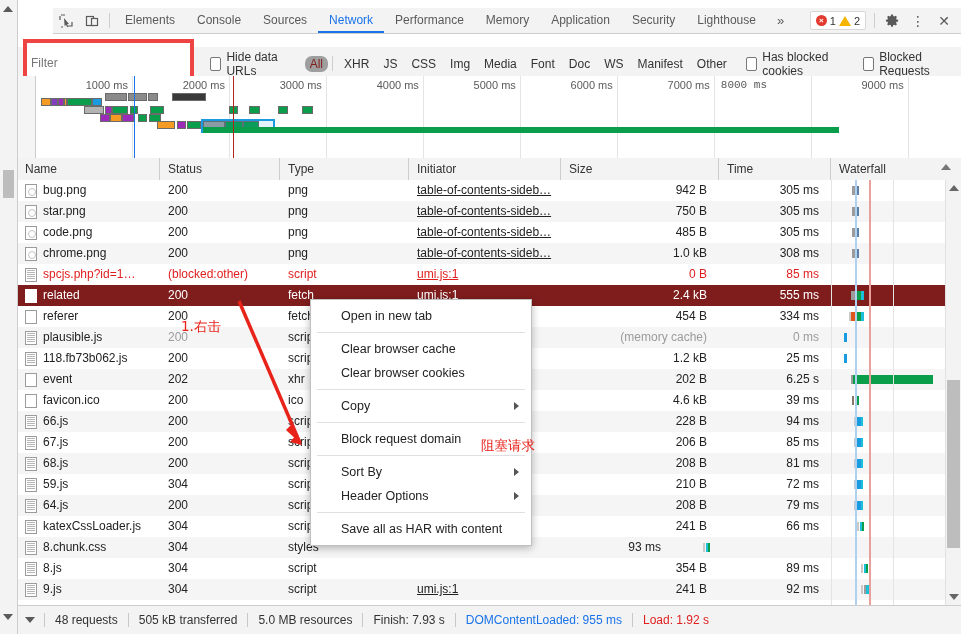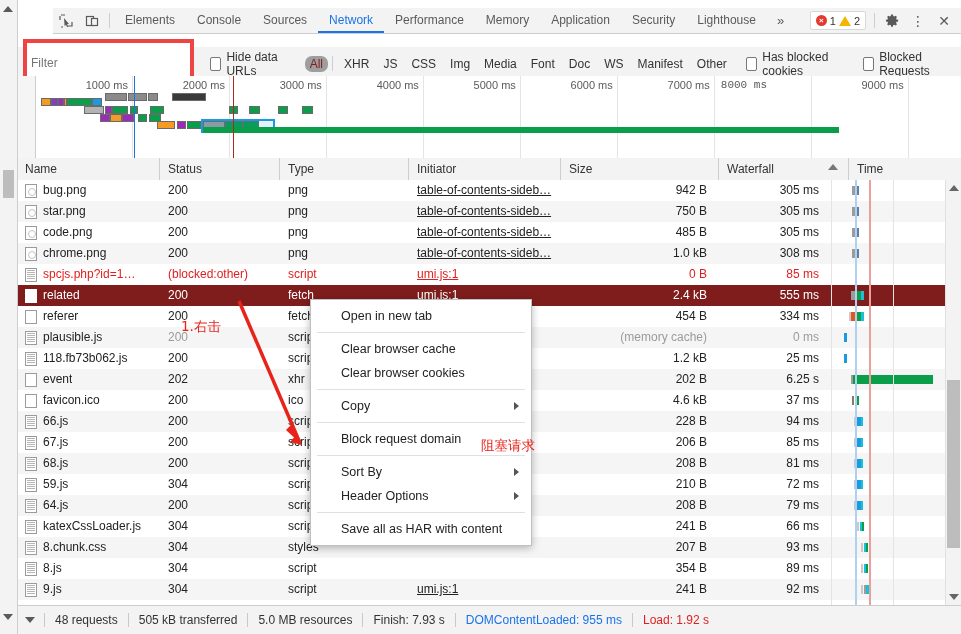--- a/index.html
+++ b/index.html
@@ -338,25 +338,25 @@
     <div class="ov-line" style="left:216px;background:#b3261e;"></div>
   </div>
 
   <div class="netpanel">
     <div class="hdr">
       <div class="hc" style="width:143px;">Name</div>
       <div class="hc" style="width:120px;">Status</div>
       <div class="hc" style="width:129px;">Type</div>
       <div class="hc" style="width:152px;">Initiator</div>
       <div class="hc" style="width:158px;">Size</div>
+      <div class="hc" style="width:112px;">Time</div>
       <div class="hc" style="flex:1;">
         <span>Waterfall</span>
         <span class="sortarrow"></span>
       </div>
-      <div class="hc" style="width:112px;">Time</div>
     </div>
     <div class="rows" id="rows">
         <div class="row odd">
           <div class="cell c-name">
             <span class="ric img"></span>
             <span class="fname">bug.png</span>
           </div>
           <div class="cell c-status">200</div>
           <div class="cell c-type">png</div>
           <div class="cell c-init"><span class="link">table-of-contents-sideb…</span></div>
@@ -502,21 +502,21 @@
         </div>
         <div class="row odd">
           <div class="cell c-name">
             <span class="ric plain"></span>
             <span class="fname">favicon.ico</span>
           </div>
           <div class="cell c-status">200</div>
           <div class="cell c-type">ico</div>
           <div class="cell c-init"></div>
           <div class="cell c-size">4.6 kB</div>
-          <div class="cell c-time">37 ms</div>
+          <div class="cell c-time">39 ms</div>
           <div class="cell c-wf">
             <div class="wf" style="left: 21px; width: 2px; background: rgb(138, 122, 106);"></div>
             <div class="wf" style="left: 24px; width: 3px; background: rgb(26, 192, 216);"></div>
             <div class="wf" style="left: 26px; width: 2px; background: rgb(10, 157, 74);"></div>
           </div>
         </div>
         <div class="row even">
           <div class="cell c-name">
             <span class="ric doc"></span>
             <span class="fname">66.js</span>
@@ -613,21 +613,20 @@
           </div>
         </div>
         <div class="row even">
           <div class="cell c-name">
             <span class="ric doc"></span>
             <span class="fname">8.chunk.css</span>
           </div>
           <div class="cell c-status">304</div>
           <div class="cell c-type">styles</div>
           <div class="cell c-init"></div>
-          <div class="cell c-size">207 B</div>
           <div class="cell c-time">93 ms</div>
           <div class="cell c-wf">
             <div class="wf" style="left: 30px; width: 2px; background: rgb(201, 201, 201);"></div>
             <div class="wf" style="left: 33px; width: 3px; background: rgb(26, 192, 216);"></div>
             <div class="wf" style="left: 35px; width: 2px; background: rgb(10, 157, 74);"></div>
           </div>
         </div>
         <div class="row odd">
           <div class="cell c-name">
             <span class="ric doc"></span>

